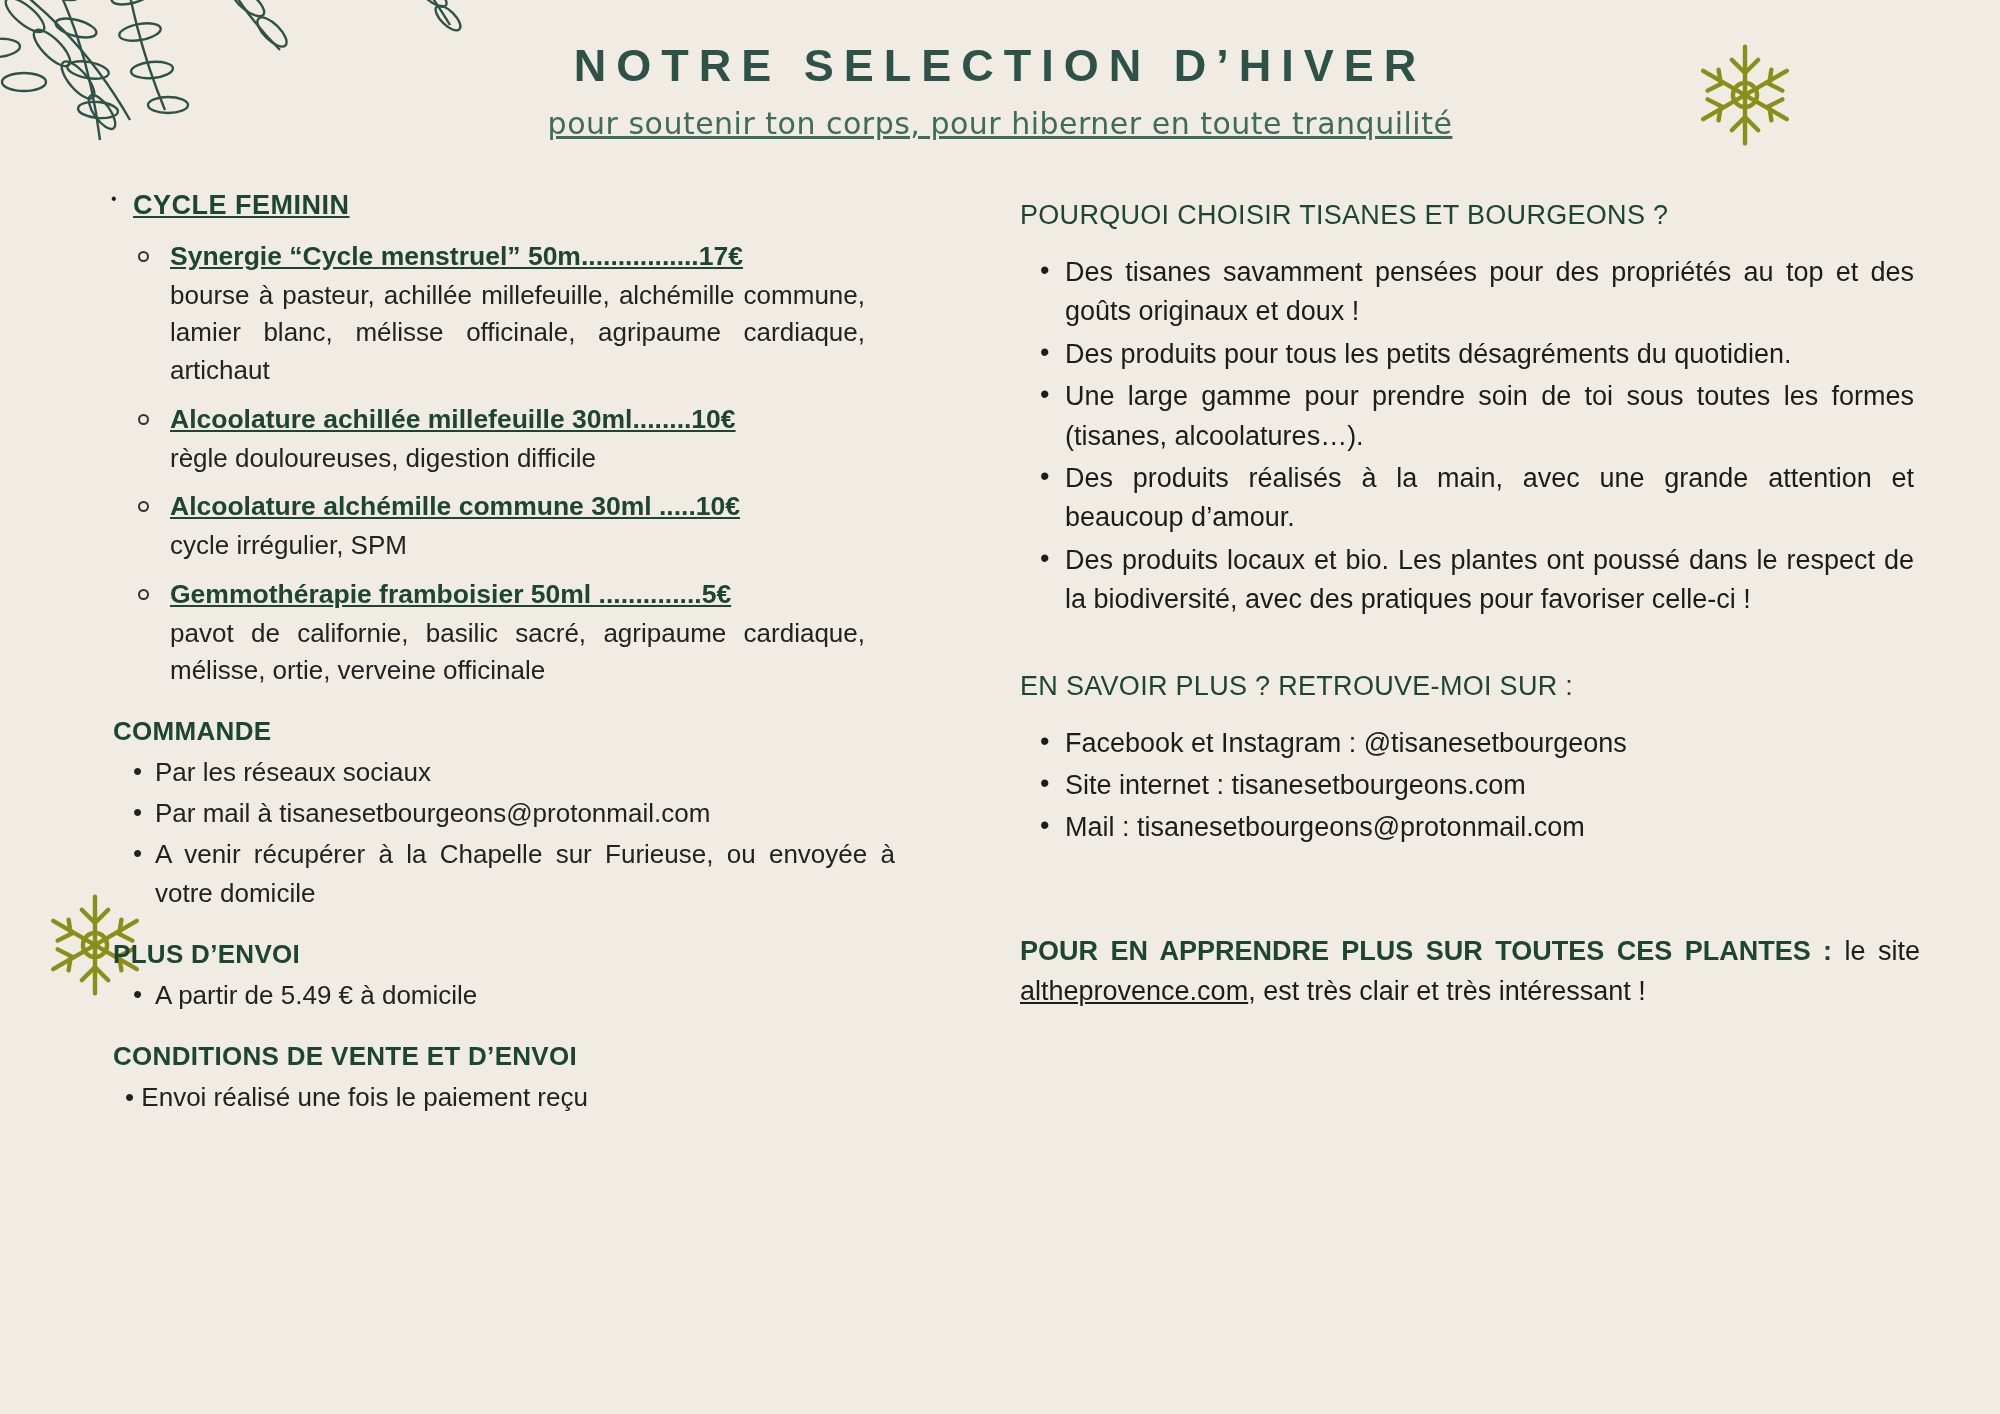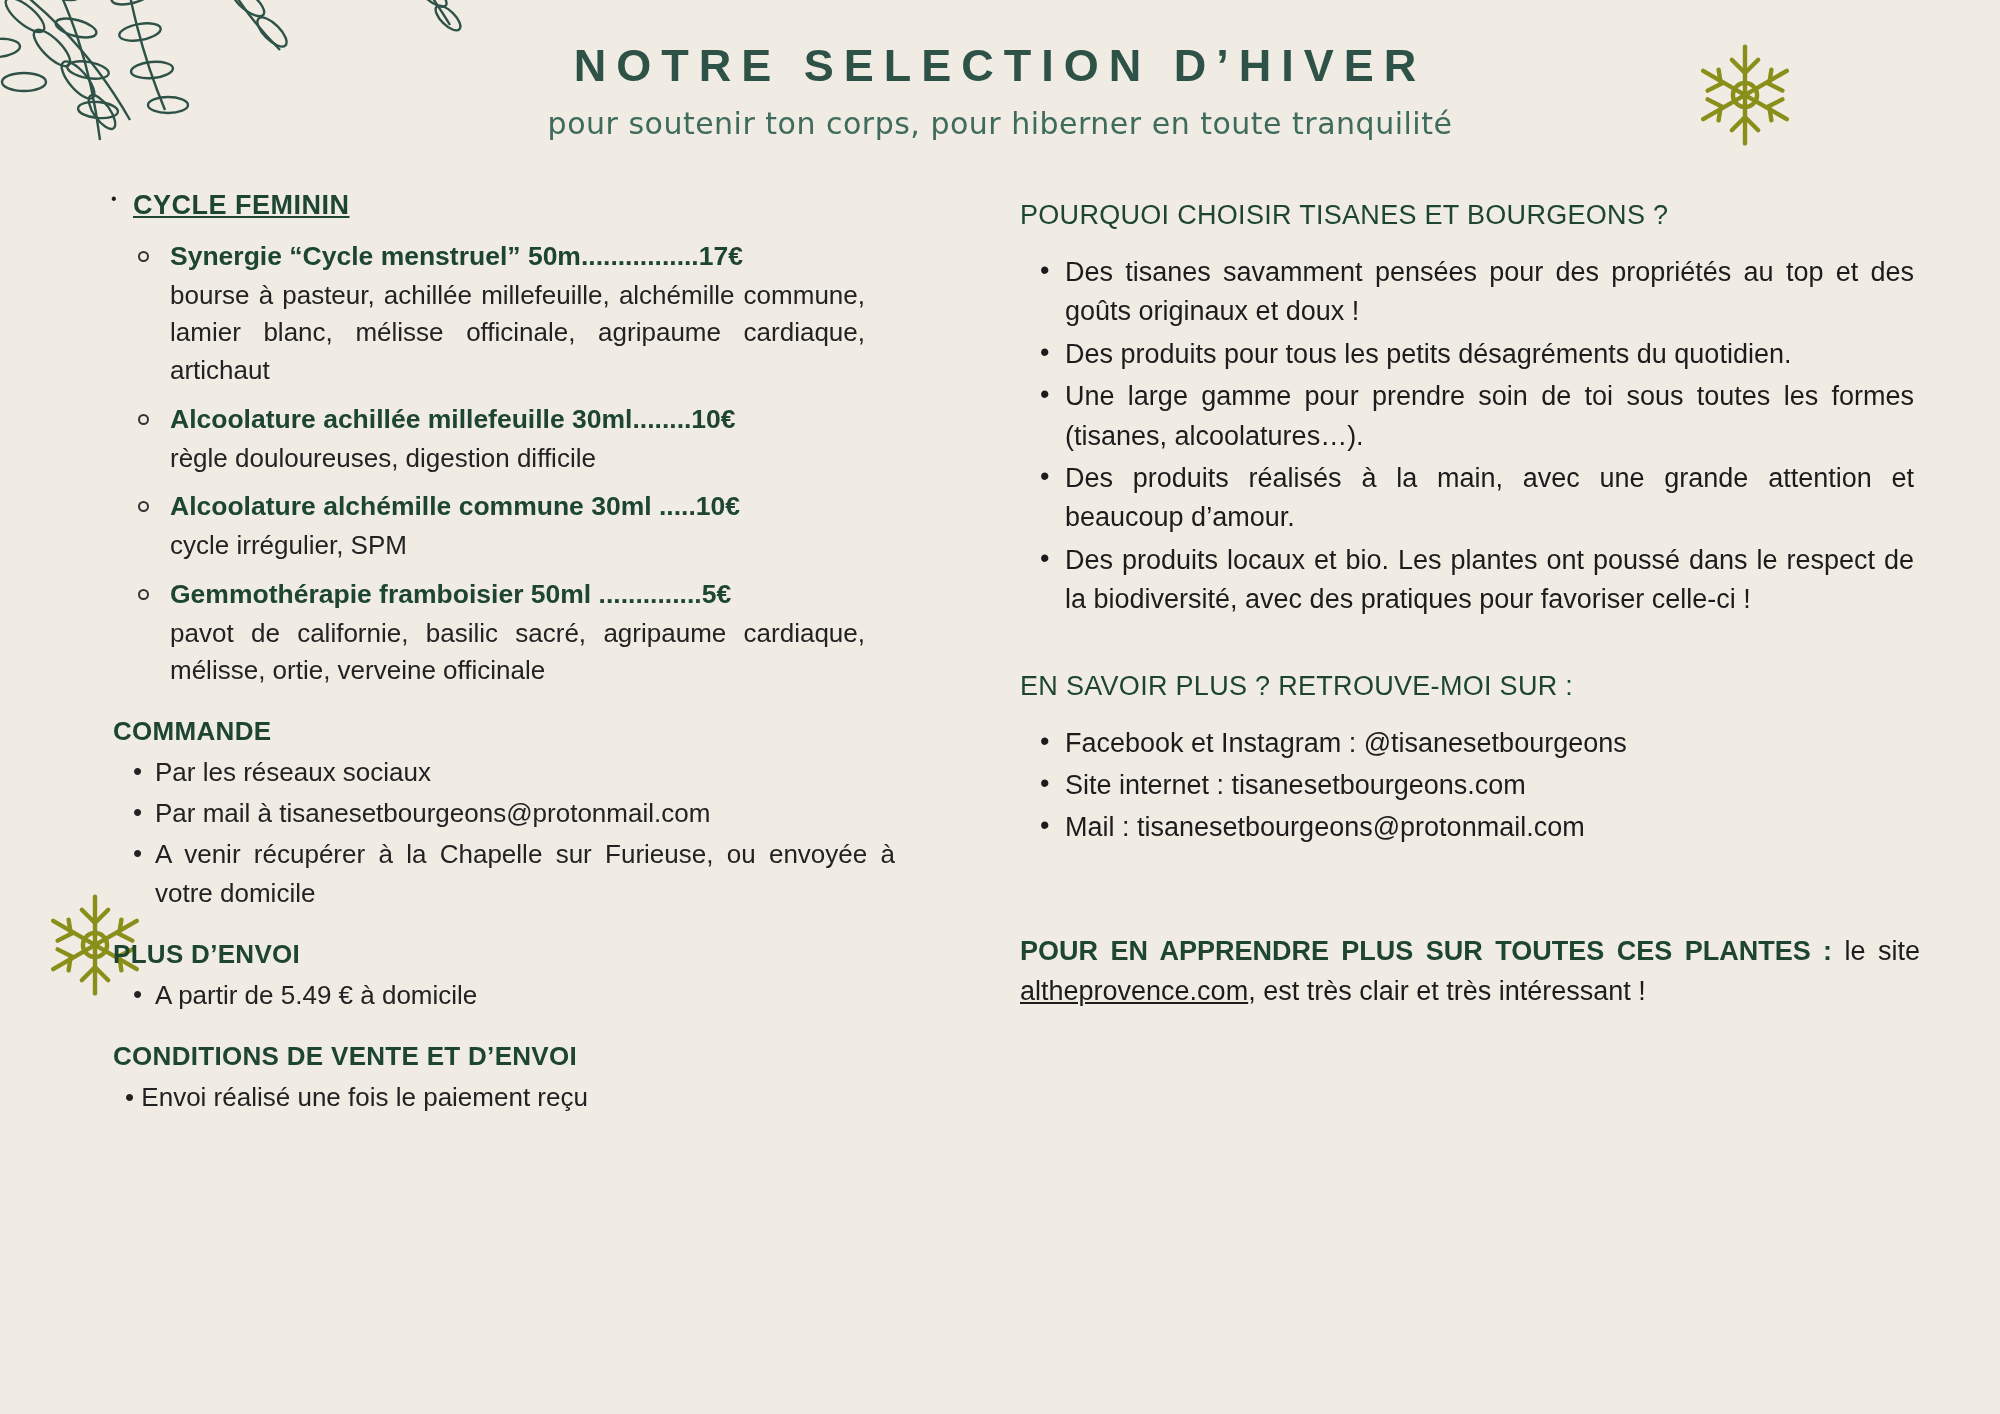--- a/index.html
+++ b/index.html
@@ -57,20 +57,21 @@
     letter-spacing: 10px;
     color: #2f5248;
     margin: 0;
   }
   .subtitle {
     font-family: "DejaVu Sans", sans-serif;
     font-size: 30px;
     color: #3f6b5c;
     margin-top: 14px;
     letter-spacing: 0.5px;
+    text-decoration: underline;
   }
 
   
   .col-left {
     position: absolute;
     top: 190px;
     left: 95px;
     width: 900px;
   }
   .col-right {
@@ -115,20 +116,21 @@
     height: 11px;
     border: 2px solid #333;
     border-radius: 50%;
     box-sizing: border-box;
   }
   .product-name {
     font-size: 26.5px;
     font-weight: bold;
     color: #1d4532;
     line-height: 1.35;
+    text-decoration: underline;
   }
   .product-desc {
     font-size: 26px;
     color: #222;
     line-height: 1.45;
     text-align: justify;
     text-align-last: left;
     margin-top: 2px;
     padding-right: 130px;
   }

